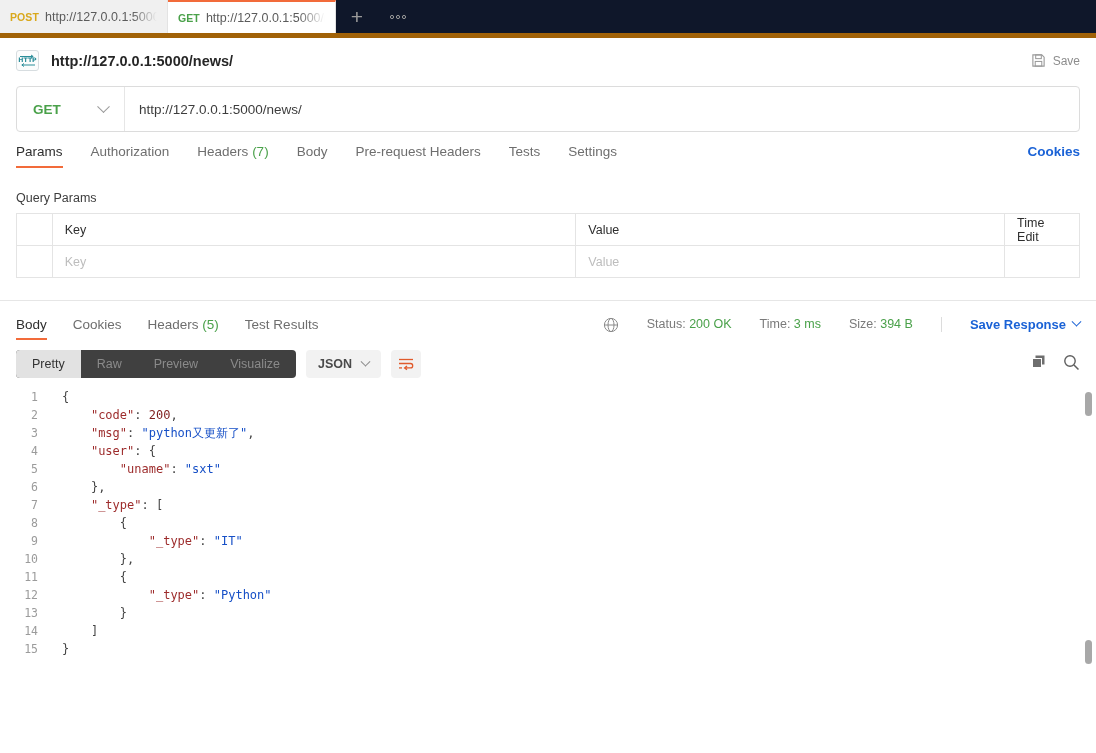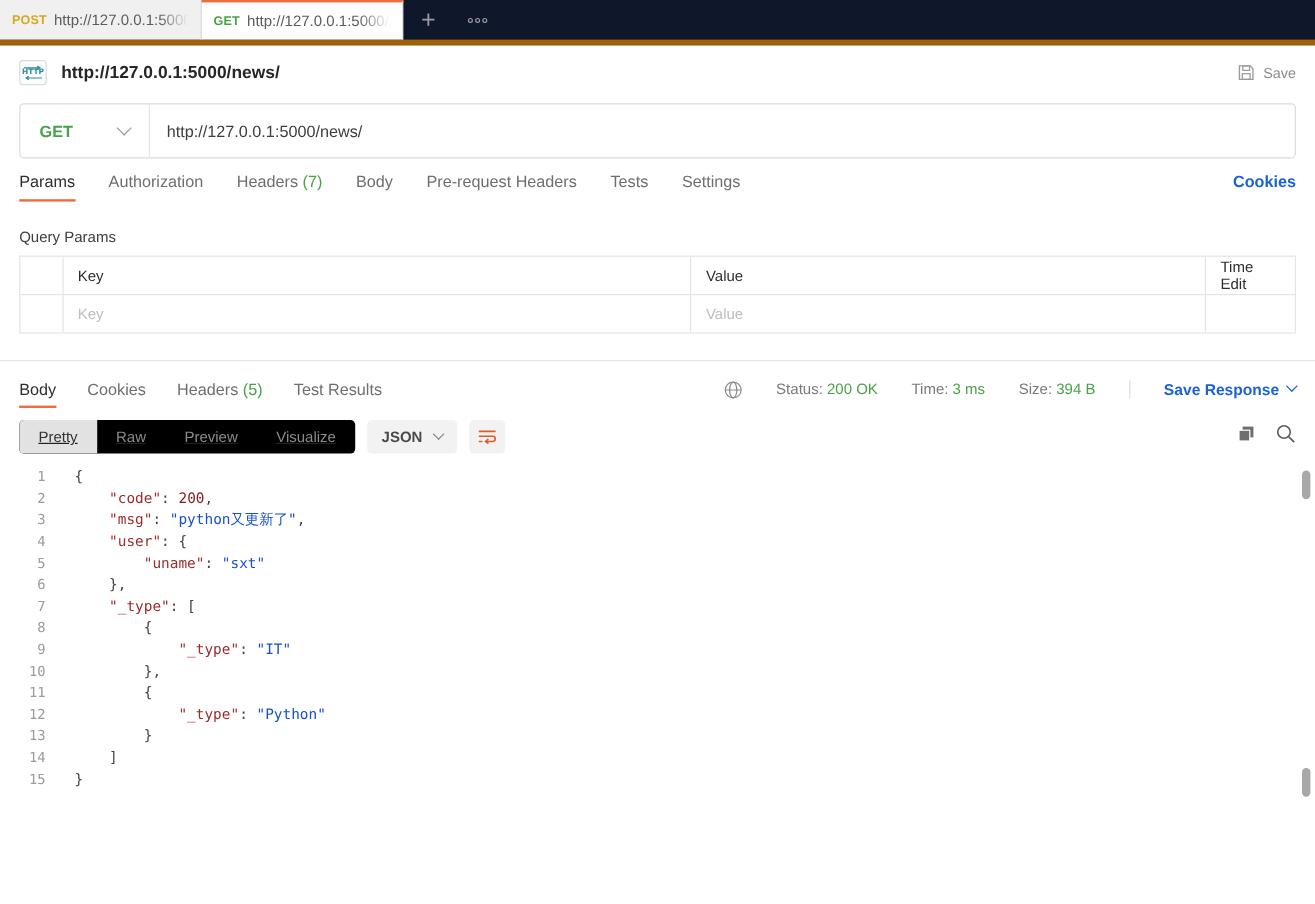--- a/index.html
+++ b/index.html
@@ -259,23 +259,22 @@
 
   
   .fmtrow {
     display: flex; align-items: center;
     padding: 0 16px;
     height: 40px;
     margin-top: 4px;
   }
   .seg {
     display: flex; align-items: stretch;
-    background: #000000; border-radius: 4px; overflow: hidden;
+    background: #404040; border-radius: 4px; overflow: hidden;
     height: 28px;
-    text-decoration: underline;
   }
   .segbtn {
     display: flex; align-items: center; padding: 0 16px;
     font-size: 12.5px; color: #8a8a8a; cursor: pointer;
   }
   .segbtn.active { background: #e2e2e2; color: #333; }
   .jsonsel {
     display: flex; align-items: center; gap: 10px;
     background: #f2f2f2; border-radius: 4px;
     height: 28px; padding: 0 12px; margin-left: 10px;

